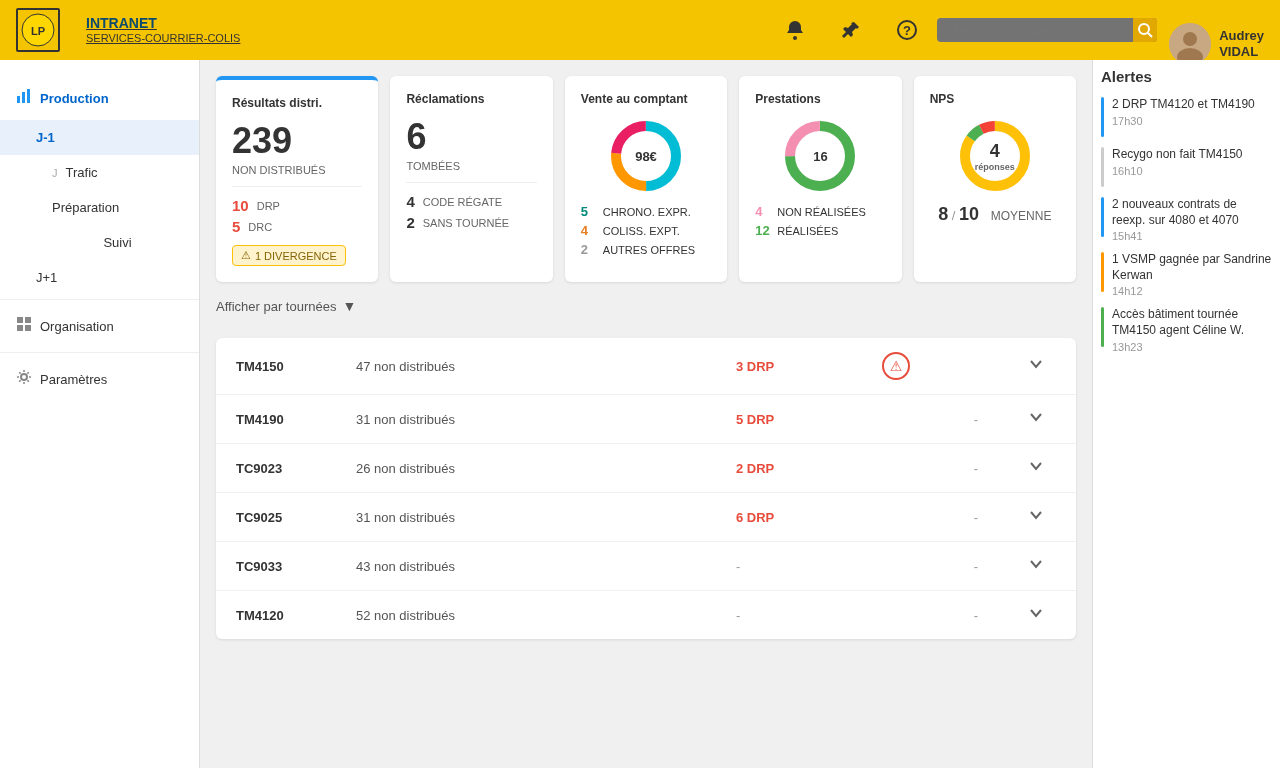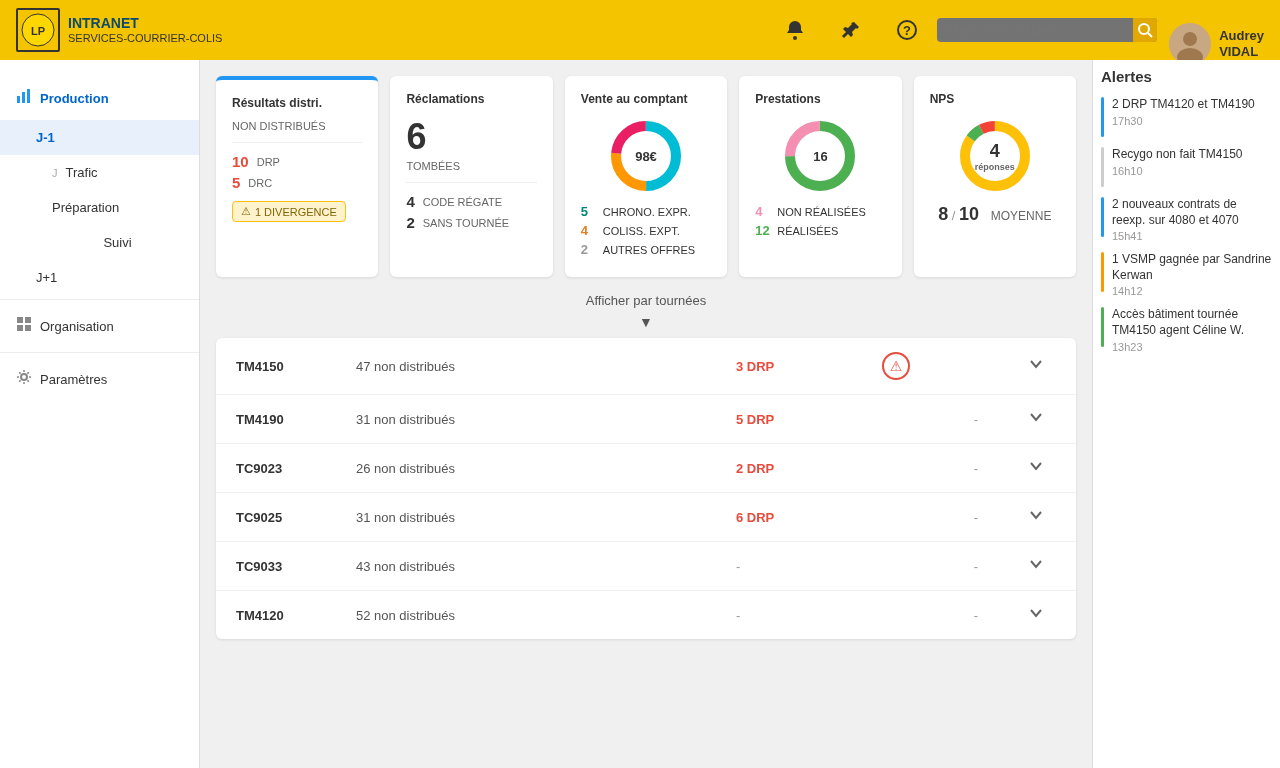--- a/index.html
+++ b/index.html
@@ -10,21 +10,22 @@
       background: #f5c400;
       height: 60px;
       display: flex;
       align-items: center;
       padding: 0 16px;
       gap: 12px;
     }
     .header-logo {
       display: flex;
       align-items: center;
-      gap: 8px;
+      gap: 26px;
+      text-decoration: underline;
     }
     .logo-box {
       background: #f5c400;
       border: 2px solid #333;
       width: 44px;
       height: 44px;
       display: flex;
       align-items: center;
       justify-content: center;
       border-radius: 2px;
@@ -152,21 +153,21 @@
       display: flex; align-items: center; gap: 6px; margin-bottom: 4px; font-size: 11px;
     }
     .donut-detail-num { font-weight: bold; font-size: 13px; min-width: 16px; }
     .donut-detail-num.teal { color: #00897b; }
     .donut-detail-num.orange { color: #e67e22; }
     .donut-detail-num.gray { color: #999; }
 
     
     .display-bar {
       display: flex; justify-content: flex-start; align-items: center;
-      margin-bottom: 8px; gap: 6px; flex-direction: column;
+      margin-bottom: 24px; gap: 6px;
     }
     .display-bar-text { font-size: 13px; color: #555; }
     .display-bar-icon { font-size: 14px; color: #555; }
 
     
     .data-table {
       background: white;
       border-radius: 6px;
       overflow: hidden;
       box-shadow: 0 1px 3px rgba(0,0,0,0.1);
@@ -331,20 +332,21 @@
       <span>Paramètres</span>
     </div>
   </div>
 
   <div class="main-content">
 
     <div class="kpi-row">
 
       <div class="kpi-card highlighted">
         <div class="kpi-card-title">Résultats distri.</div>
+        <div class="kpi-big-number">239</div>
         <div class="kpi-sub-label">NON DISTRIBUÉS</div>
         <hr class="kpi-divider">
         <div class="kpi-detail">
           <span class="kpi-detail-num red">10</span>
           <span class="kpi-detail-label">DRP</span>
         </div>
         <div class="kpi-detail">
           <span class="kpi-detail-num red">5</span>
           <span class="kpi-detail-label">DRC</span>
         </div>

